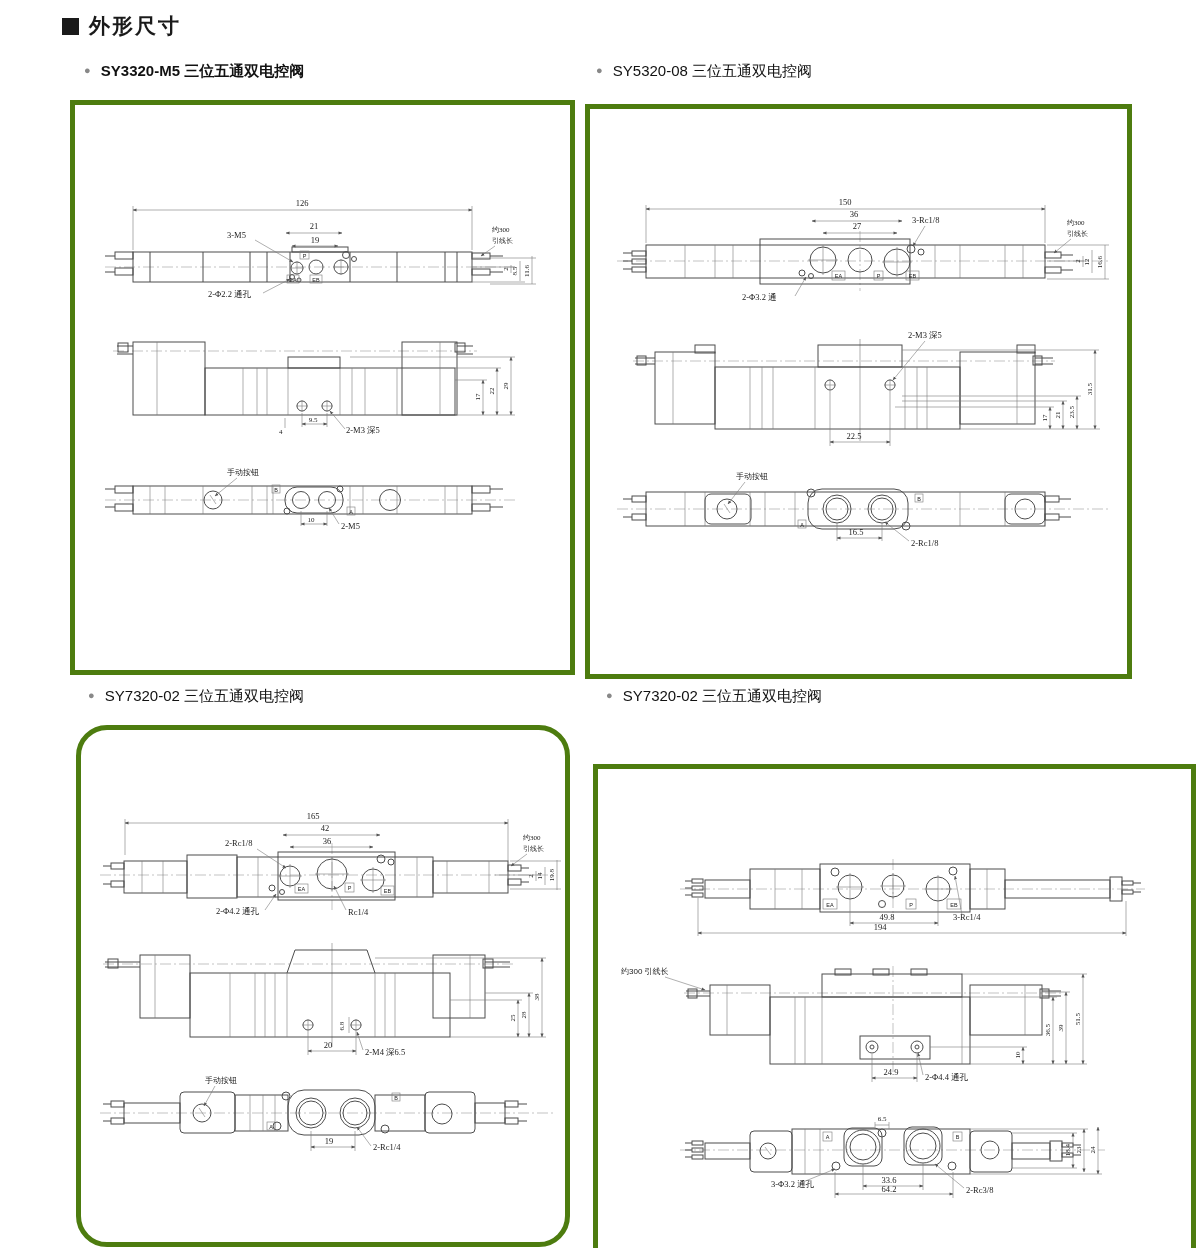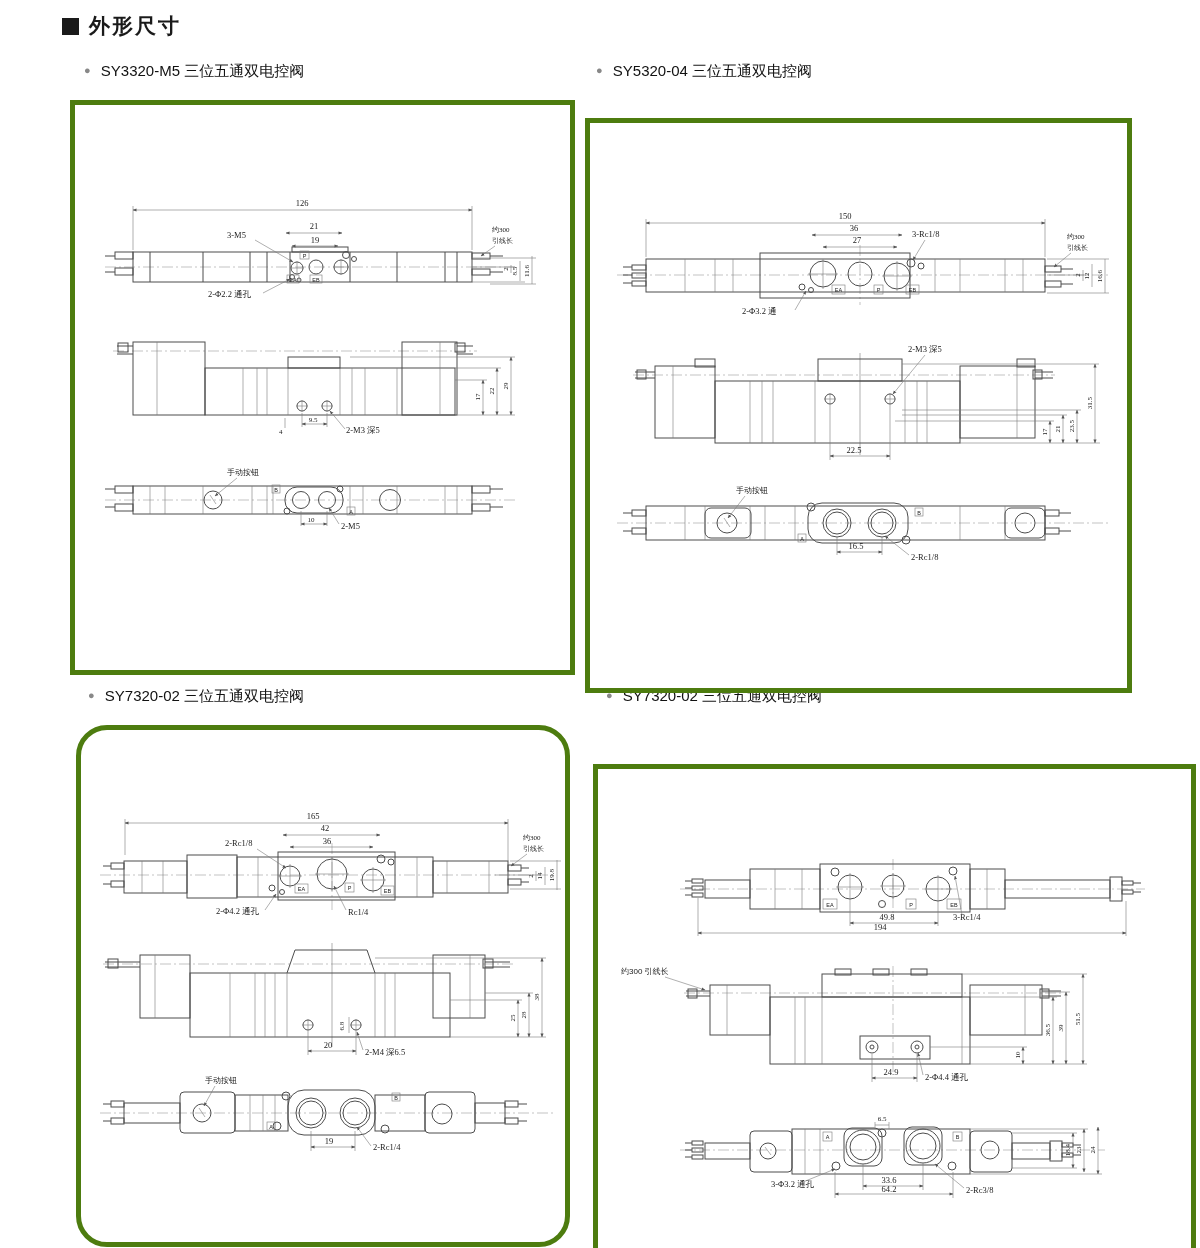--- a/index.html
+++ b/index.html
@@ -32,28 +32,28 @@
         <path d="M0,1 L10,5 L0,9 z" fill="#555"></path>
       </marker>
     </defs>
   </svg>
 
   <div class="heading">
     <span class="sq"></span>
     <span class="ht">外形尺寸</span>
   </div>
 
-  <div class="ptitle" style="left:84px;top:62px;">
+  <div class="ptitle" style="left:84px;top:62px;font-weight:bold;">
     <span class="blt">●</span>
     <span>SY3320-M5</span>
     <span>三位五通双电控阀</span>
   </div>
   <div class="ptitle" style="left:596px;top:62px;">
     <span class="blt">●</span>
-    <span>SY5320-04</span>
+    <span>SY5320-08</span>
     <span>三位五通双电控阀</span>
   </div>
   <div class="ptitle" style="left:88px;top:687px;">
     <span class="blt">●</span>
     <span>SY7320-02</span>
     <span>三位五通双电控阀</span>
   </div>
   <div class="ptitle" style="left:606px;top:687px;">
     <span class="blt">●</span>
     <span>SY7320-02</span>
@@ -184,21 +184,21 @@
         <path class="thin" d="M296 506 V521 M322 506 V521"></path>
         <path class="thin" marker-start="url(#arr)" marker-end="url(#arr)" d="M296 519 H322"></path>
         <text class="sm mid" x="306" y="517">10</text>
         <text x="336" y="524">2-M5</text>
         <path class="thin" marker-end="url(#arr)" d="M334 519 L324 503"></path>
       </g>
     </g>
   </svg>
   </div>
 
-  <div class="pbox" style="left:585px;top:118px;width:537px;height:565px;">
+  <div class="pbox" style="left:585px;top:104px;width:537px;height:565px;">
   <svg viewBox="585 100 537 565" width="537" height="565">
 
     <g>
       <path class="cl" d="M612 252 H1105"></path>
           <path class="cl" d="M855 222 V282"></path>
       <g>
         <path class="ln" d="M618 244 H627 M618 252 H627 M618 260 H627"></path>
         <rect class="ln" x="627" y="242" width="14" height="5"></rect>
             <rect class="ln" x="627" y="250" width="14" height="5"></rect>
             <rect class="ln" x="627" y="258" width="14" height="5"></rect>

